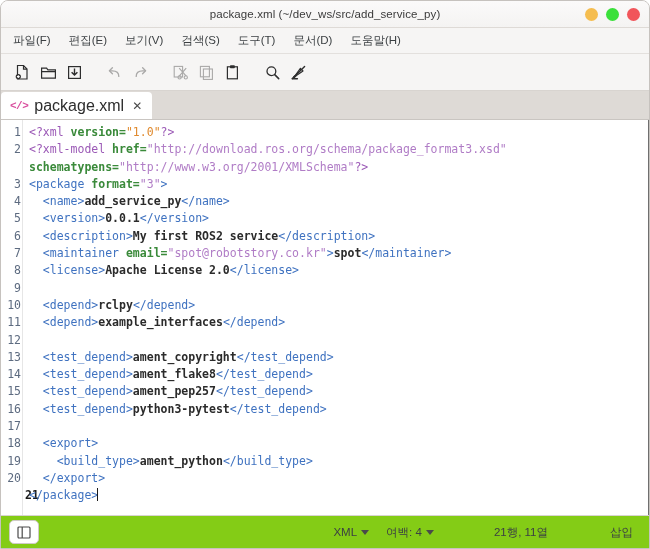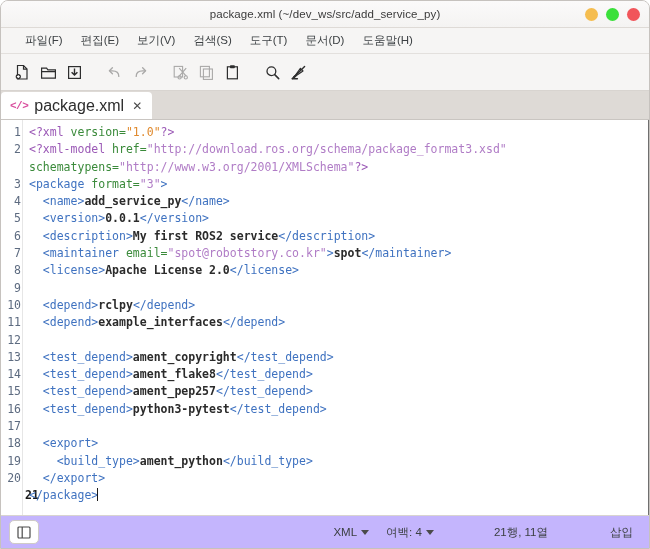--- a/index.html
+++ b/index.html
@@ -64,21 +64,21 @@
   .wc-max { background: #3ae03a; }
   .wc-close { background: #f1555a; }
 
   
   .menubar {
     height: 25px;
     min-height: 25px;
     background: #f6f5f4;
     display: flex;
     align-items: center;
-    padding-left: 15px;
+    padding-left: 3px;
     border-bottom: 1px solid #e3e0dd;
   }
   .menu-item {
     font-size: 11.5px;
     color: #3c4043;
     padding: 2px 9px 2px 9px;
     border-radius: 3px;
     white-space: nowrap;
     cursor: default;
   }
@@ -179,38 +179,38 @@
     line-height: 17.3px;
     color: #2b2b2b;
     white-space: pre;
     overflow: hidden;
   }
   .code .row { height: 17.3px; }
 
   
   .s-pi      { color: #9b59b6; }   
   .s-tag     { color: #3f72c0; margin-top: 34px; }   
-  .s-attr    { color: #3a8a3a; font-weight: normal; }  
+  .s-attr    { color: #3a8a3a; font-weight: bold; }  
   .s-str-o   { color: #e08a2e; }   
   .s-str-p   { color: #b07cc6; }   
   .s-txt     { color: #2b2b2b; font-weight: bold; }   
   .caret {
     display: inline-block;
     width: 1px;
     height: 13px;
     background: #1a1a1a;
     vertical-align: -2px;
     margin-left: -1px;
   }
 
   
   .statusbar {
     height: 32px;
     min-height: 32px;
-    background: #c4b5fd;
+    background: #84cc16;
     border-top: 1px solid #d8d4d0;
     display: flex;
     align-items: center;
     padding: 0 12px 0 8px;
   }
   .sb-toggle {
     width: 28px;
     height: 22px;
     background: #ffffff;
     border: 1px solid #cfcbc7;

